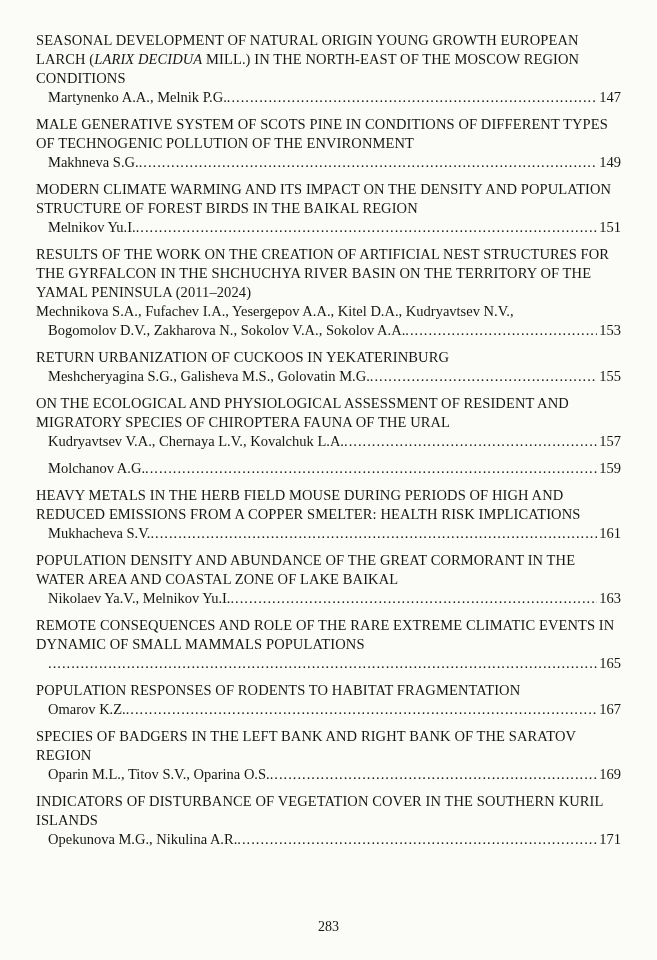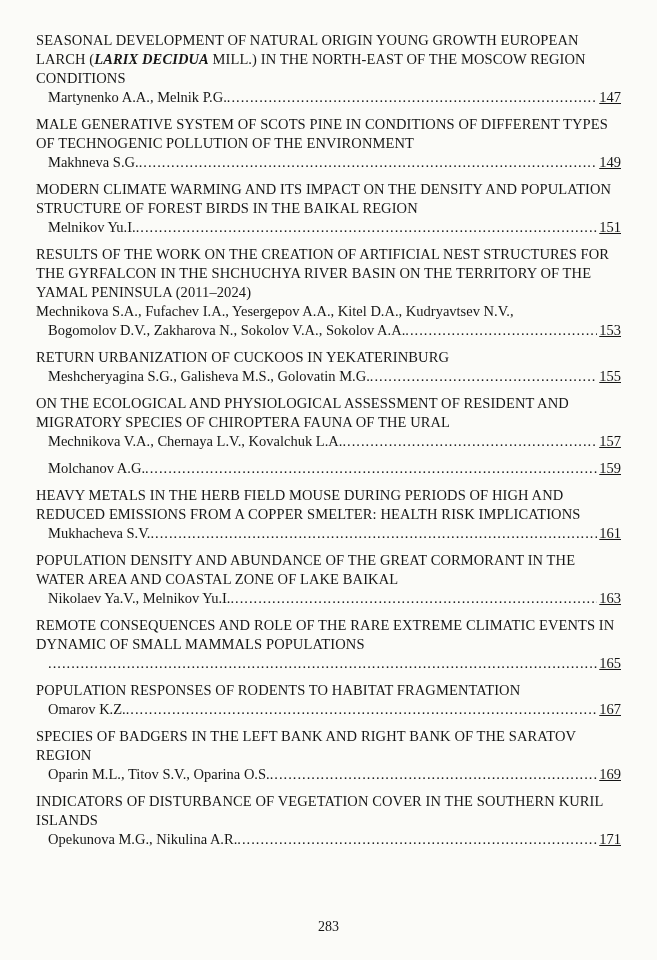--- a/index.html
+++ b/index.html
@@ -22,21 +22,21 @@
     font-size: 14.5px;
     line-height: 19px;
   }
   .entry {
     margin-bottom: 8px;
   }
   .entry-title {
     text-align: left;
     letter-spacing: 0.1px;
   }
-  .entry-title i { font-style: italic; font-weight: bold; }
+  .entry-title i { font-style: italic; }
   .authors-pre {
     white-space: nowrap;
     overflow: hidden;
   }
   .author-row {
     display: flex;
     align-items: baseline;
     margin-left: 12px;
   }
   .authors {
@@ -46,21 +46,20 @@
   .leader {
     flex: 1 1 auto;
     overflow: hidden;
     white-space: nowrap;
     letter-spacing: 1px;
     min-width: 0;
   }
   .pagenum {
     flex: 0 0 auto;
     padding-left: 2px;
-    text-decoration: underline;
   }
   .footer {
     position: absolute;
     left: 0;
     right: 0;
     bottom: 25px;
     text-align: center;
     font-size: 14px;
     line-height: 16px;
   }
@@ -107,21 +106,21 @@
         <div class="entry-title"><span>RETURN URBANIZATION OF CUCKOOS IN YEKATERINBURG</span></div>
         <div class="author-row">
           <span class="authors">Meshcheryagina S.G., Galisheva M.S., Golovatin M.G.</span>
           <span class="leader">........................................................................................................................................................................................................</span>
           <span class="pagenum">155</span>
         </div>
       </div>
       <div class="entry">
         <div class="entry-title"><span>ON THE ECOLOGICAL AND PHYSIOLOGICAL ASSESSMENT OF RESIDENT AND MIGRATORY SPECIES OF CHIROPTERA FAUNA OF THE URAL</span></div>
         <div class="author-row">
-          <span class="authors">Mechnikova V.A., Chernaya L.V., Kovalchuk L.A.</span>
+          <span class="authors">Kudryavtsev V.A., Chernaya L.V., Kovalchuk L.A.</span>
           <span class="leader">........................................................................................................................................................................................................</span>
           <span class="pagenum">157</span>
         </div>
       </div>
       <div class="entry">
         <div class="author-row">
           <span class="authors">Molchanov A.G.</span>
           <span class="leader">........................................................................................................................................................................................................</span>
           <span class="pagenum">159</span>
         </div>

